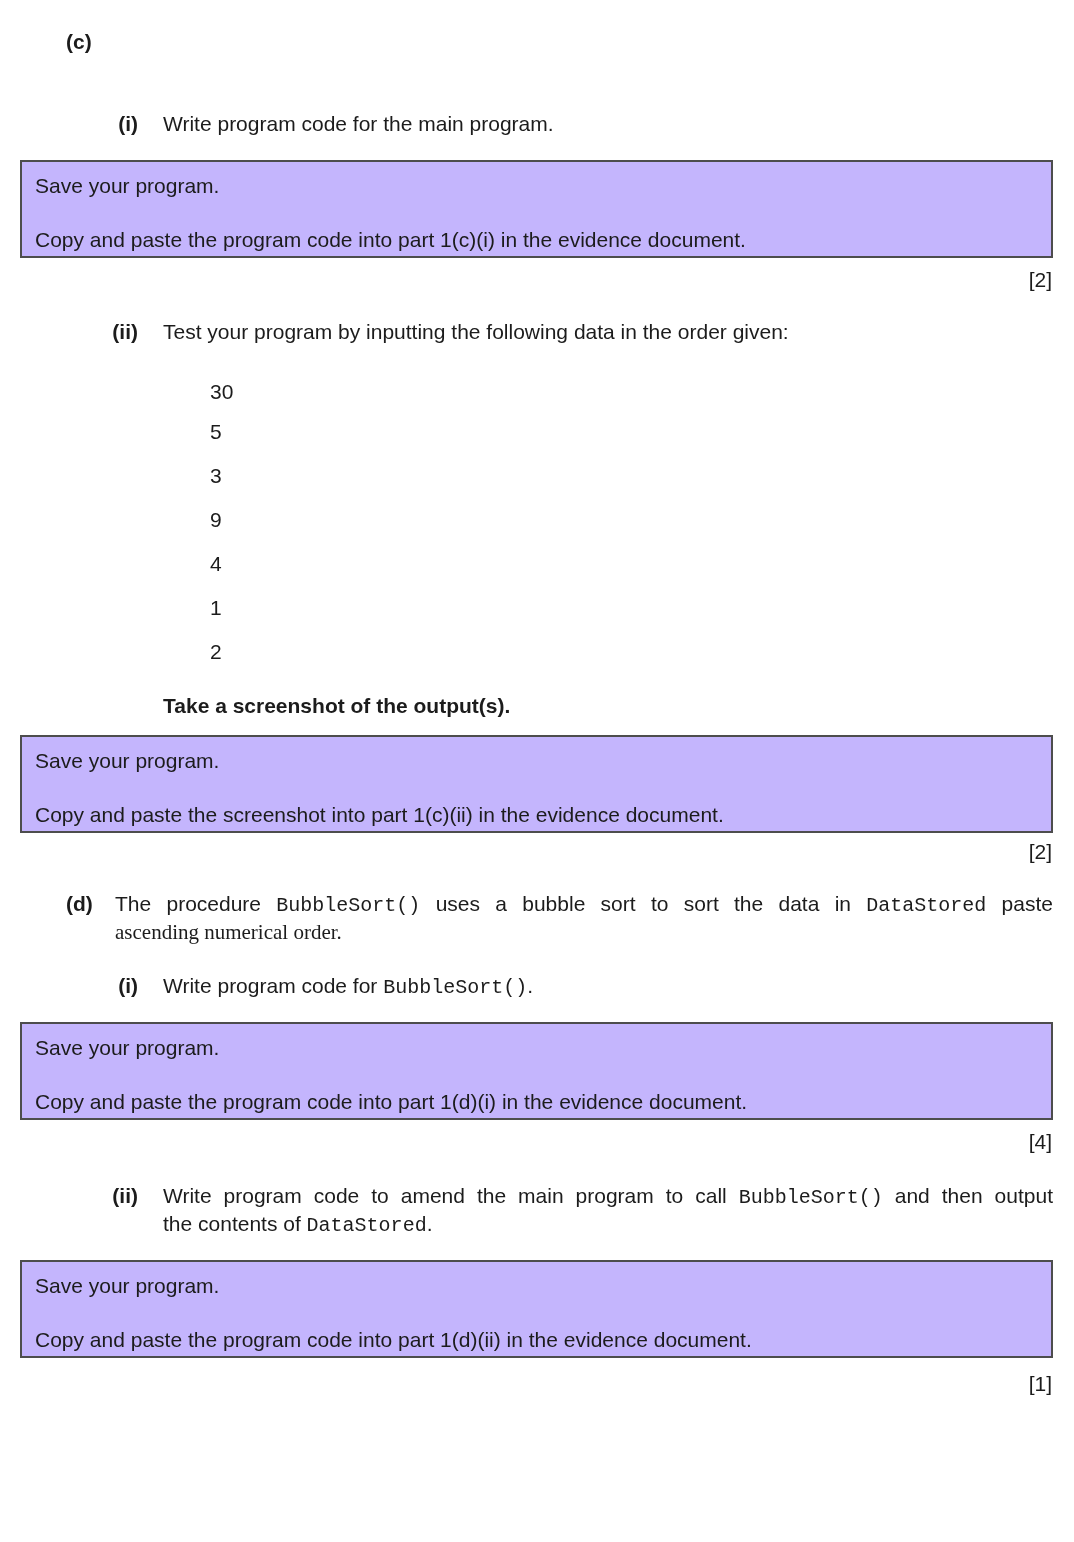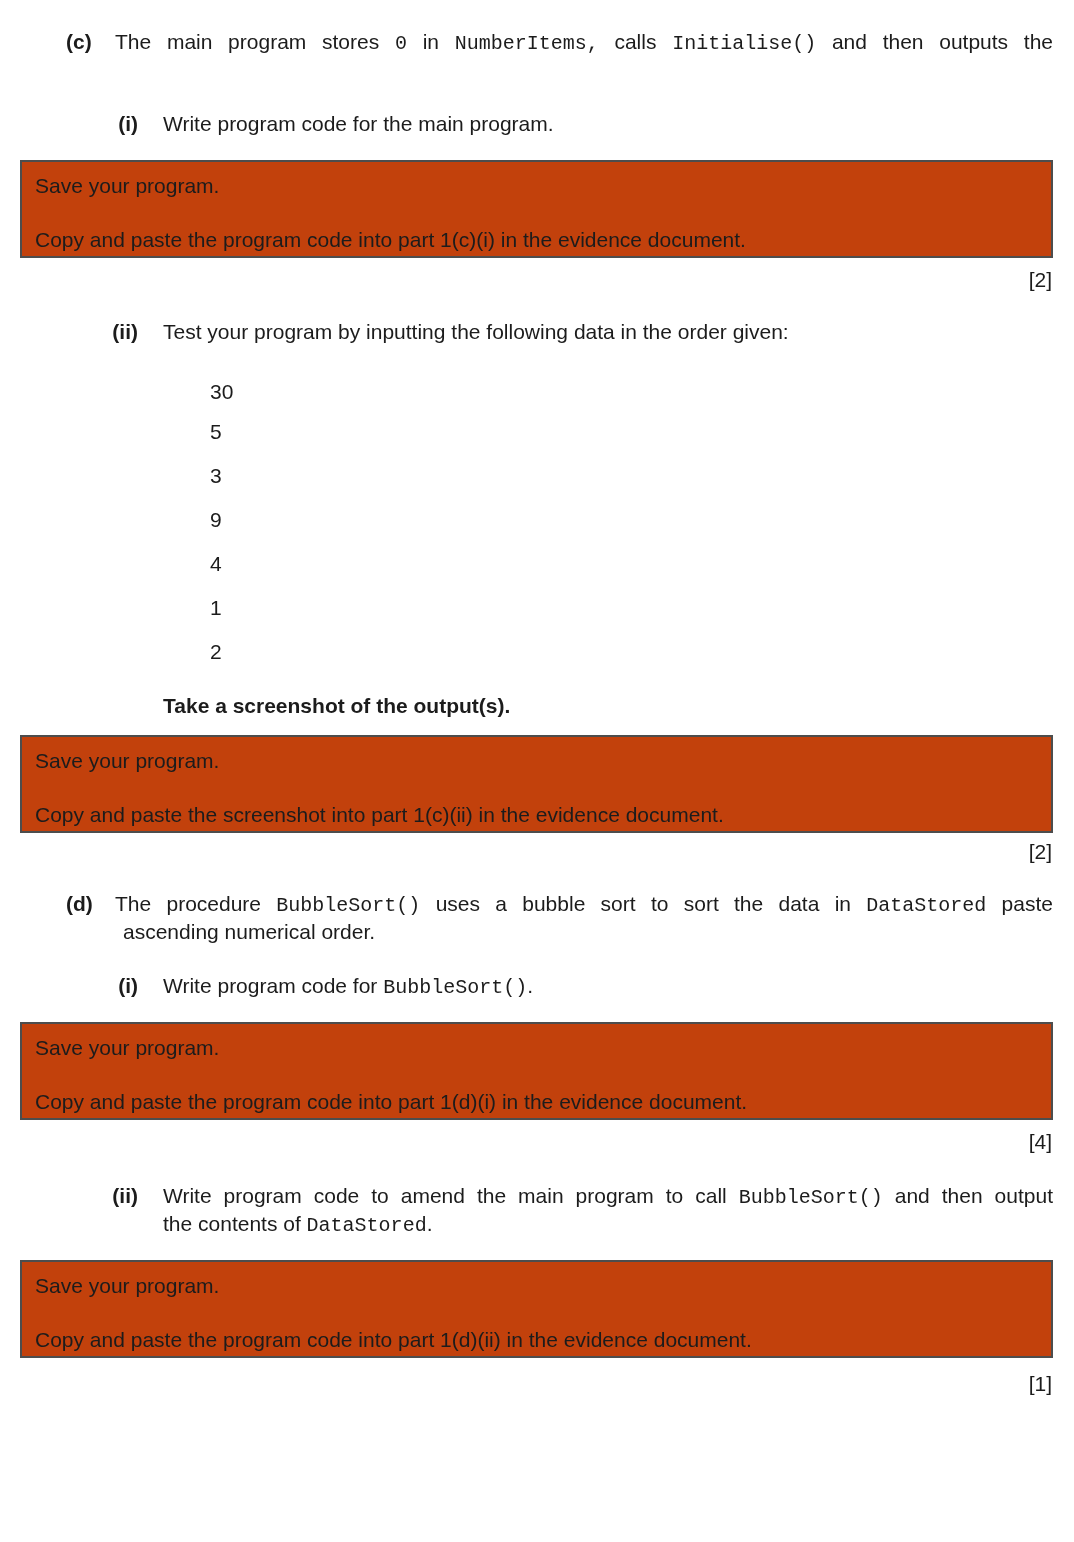--- a/index.html
+++ b/index.html
@@ -44,40 +44,39 @@
     font-size: 20px;
   }
   .b { font-weight: normal; }
   .box {
     position: absolute;
     left: 20px;
     width: 1033px;
     height: 98px;
     border: 2px solid #4d4d4d;
     box-sizing: border-box;
-    background: #c2410c;
+    background: #c4b5fd;
   }
   .box .bline1 { position: absolute; left: 13px; top: 10px; height: 28px; line-height: 28px; white-space: nowrap; }
   .box .bline2 { position: absolute; left: 13px; top: 64px; height: 28px; line-height: 28px; white-space: nowrap; }
   .marks {
     position: absolute;
     right: 22px;
     height: 28px;
     line-height: 28px;
     text-align: right;
   }
   .num-item { position: absolute; left: 210px; height: 28px; line-height: 28px; }
 </style>
 </head>
 <body>
 
 <div class="page">
 
   <div class="line lbl" style="left:66px; top:28px;">(c)</div>
-  <div class="para-line just" style="left:115px; top:28px; width:938px;"><span>The main program stores </span><span class="mono">0</span><span> in </span><span class="mono">NumberItems,</span><span> calls </span><span class="mono">Initialise()</span><span> and then outputs the</span></div>
 
   <div class="sublbl" style="top:110px;">(i)</div>
   <div class="line" style="left:163px; top:110px;">Write program code for the main program.</div>
 
   <div class="box" style="top:160px;">
     <div class="bline1">Save your program.</div>
     <div class="bline2"><span>Copy and paste the program code into part </span><span class="b">1(c)(i)</span><span> in the evidence document.</span></div>
   </div>
   <div class="marks" style="top:266px;">[2]</div>
 
@@ -95,21 +94,21 @@
   <div class="line" style="left:163px; top:692px;font-weight:bold;">Take a screenshot of the output(s).</div>
 
   <div class="box" style="top:735px;">
     <div class="bline1">Save your program.</div>
     <div class="bline2"><span>Copy and paste the screenshot into part </span><span class="b">1(c)(ii)</span><span> in the evidence document.</span></div>
   </div>
   <div class="marks" style="top:838px;">[2]</div>
 
   <div class="line lbl" style="left:66px; top:890px;">(d)</div>
   <div class="para-line just" style="left:115px; top:890px; width:938px;"><span>The procedure </span><span class="mono">BubbleSort()</span><span> uses a bubble sort to sort the data in </span><span class="mono">DataStored</span><span> paste</span></div>
-  <div class="para-line" style="left:123px; top:918px; width:938px;"><span>ascending numerical order.</span></div>
+  <div class="para-line" style="left:115px; top:918px; width:938px;font-family:Liberation Serif, serif;"><span>ascending numerical order.</span></div>
 
   <div class="sublbl" style="top:972px;">(i)</div>
   <div class="line" style="left:163px; top:972px;"><span>Write program code for </span><span class="mono">BubbleSort()</span><span>.</span></div>
 
   <div class="box" style="top:1022px;">
     <div class="bline1">Save your program.</div>
     <div class="bline2"><span>Copy and paste the program code into part </span><span class="b">1(d)(i)</span><span> in the evidence document.</span></div>
   </div>
   <div class="marks" style="top:1128px;">[4]</div>
 

